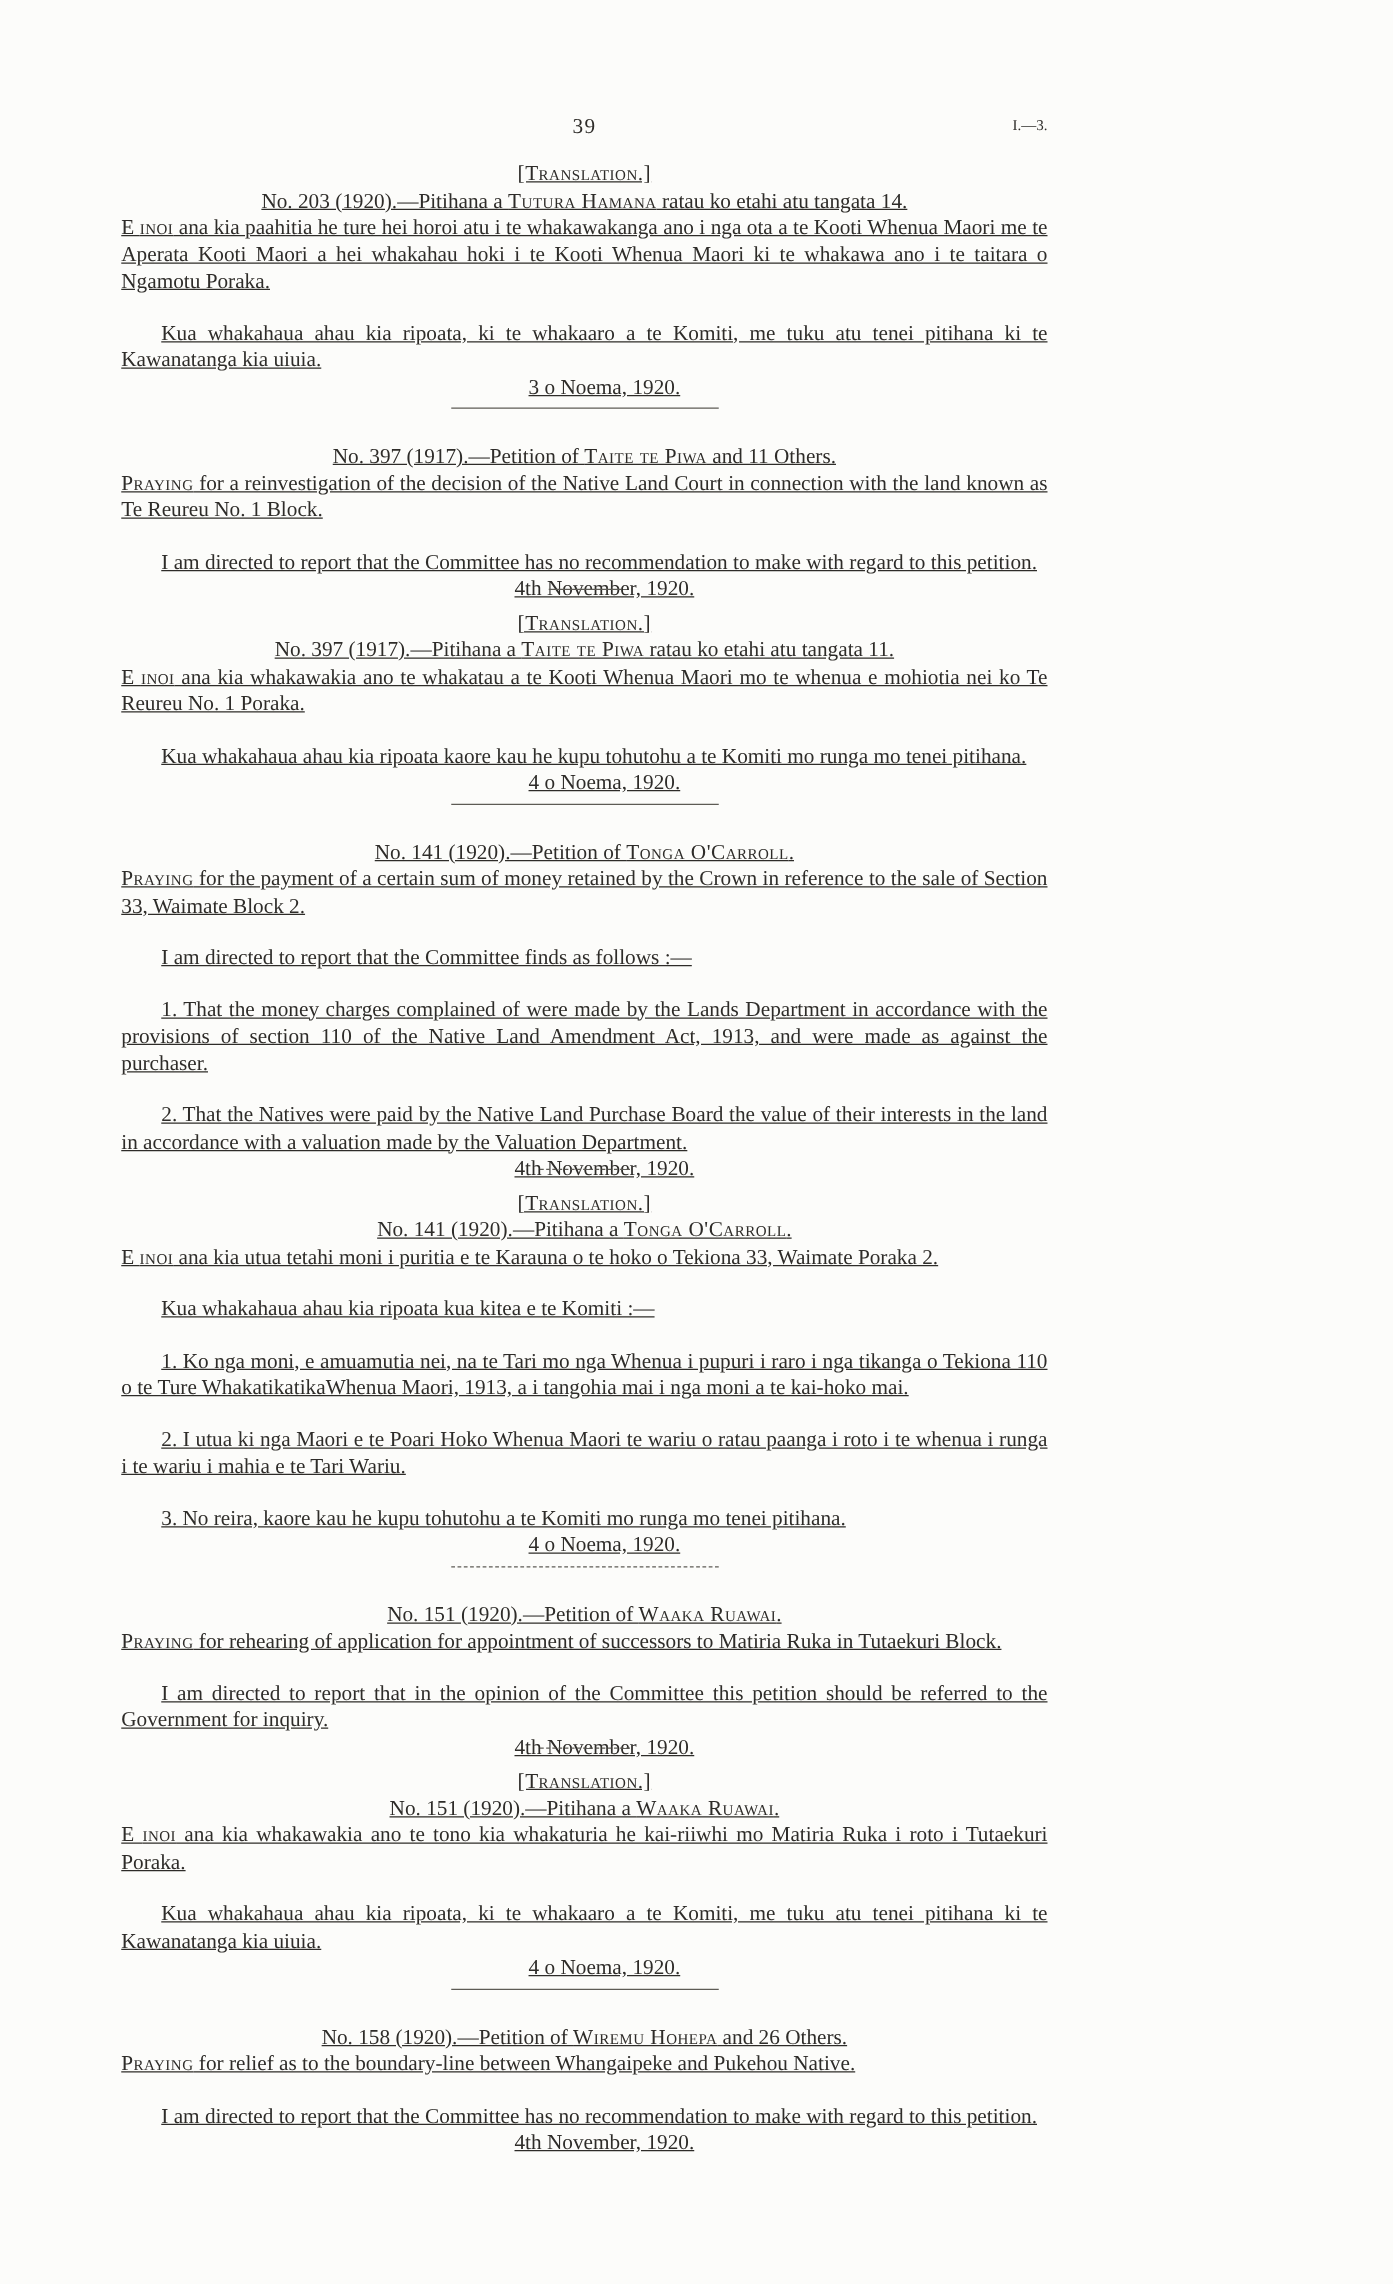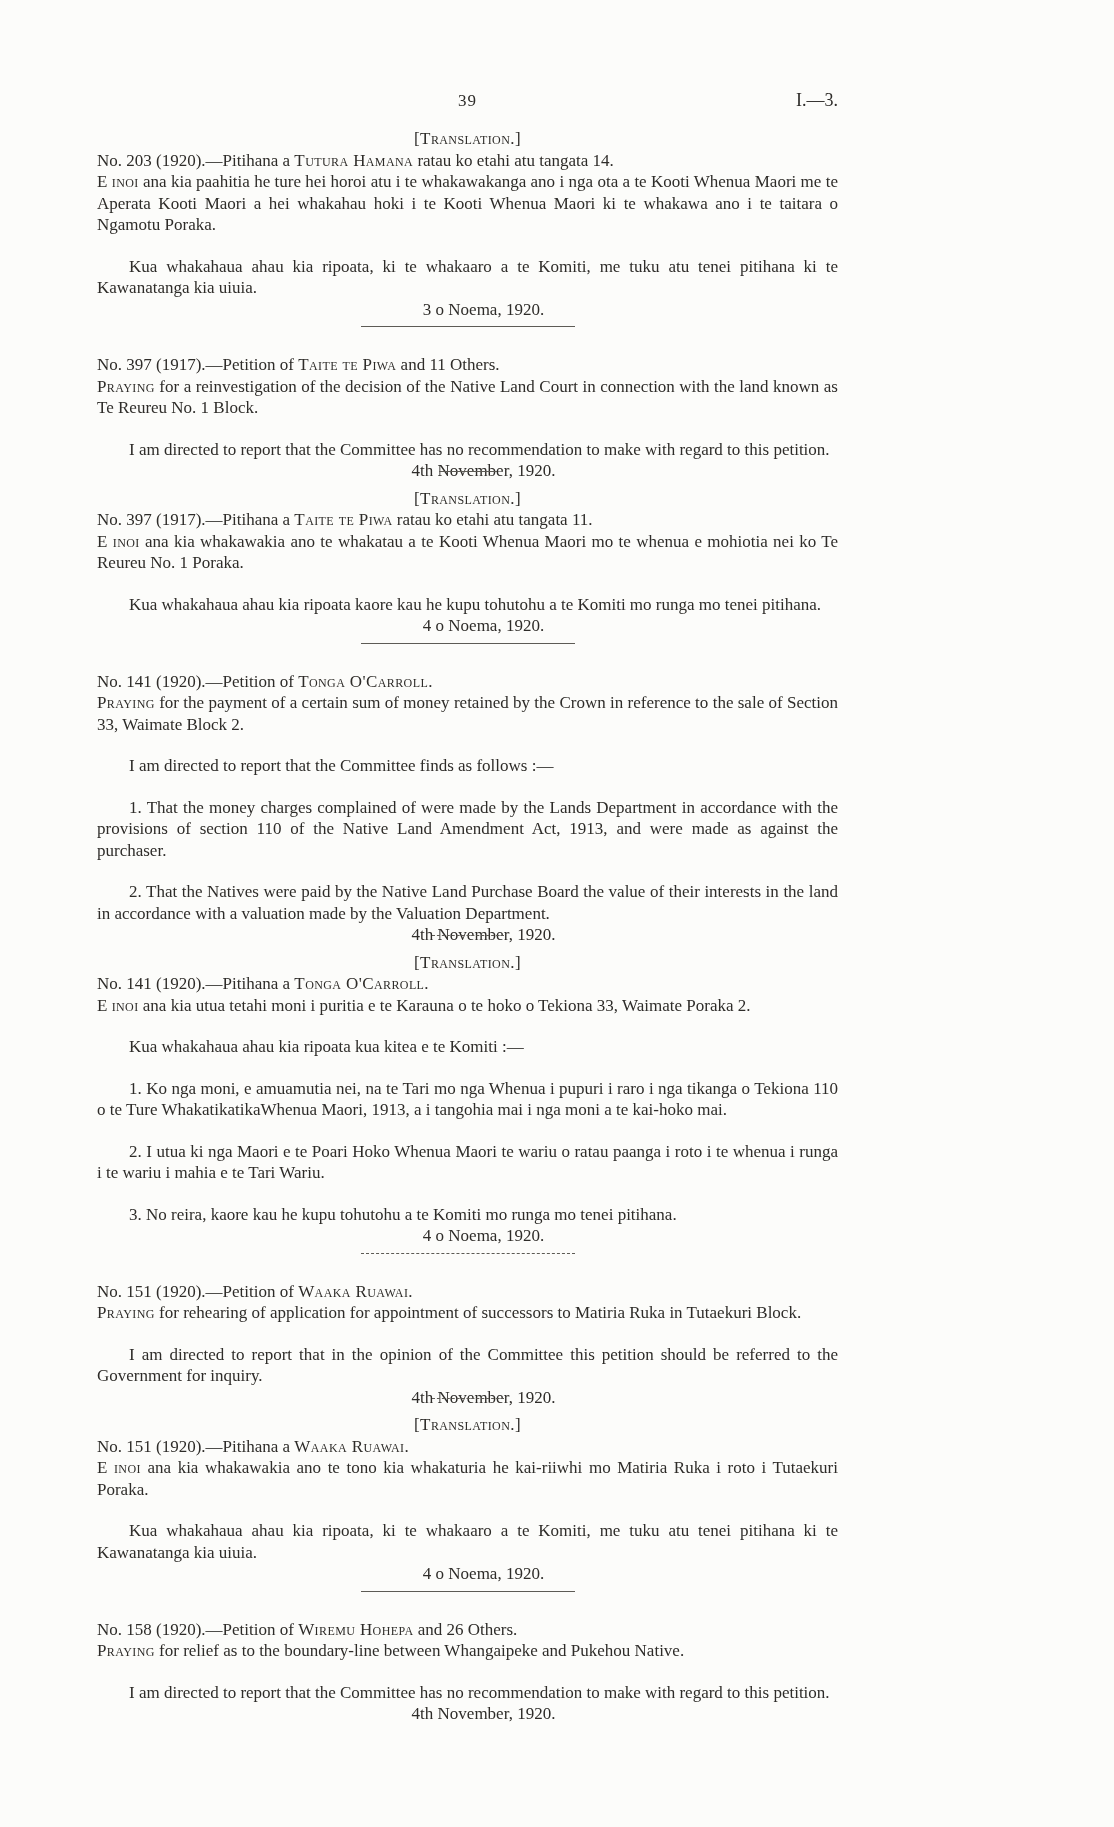--- a/index.html
+++ b/index.html
@@ -7,25 +7,25 @@
   body {
     width: 1114px; height: 1827px;
     background: #fcfcfa;
     font-family: "Liberation Serif", "DejaVu Serif", serif;
     font-size: 17px; line-height: 21.5px;
     color: #2e2c29;
   }
   .page { position: relative; width: 1114px; height: 1827px; overflow: hidden; background: #fcfcfa; border-radius: 24px; }
   .page-header { position: absolute; top: 90px; left: 97px; width: 741px; height: 24px; }
   .page-number { position: absolute; left: 0; right: 0; text-align: center; letter-spacing: 1px; }
-  .doc-ref { position: absolute; right: 0; top: 0; font-size: 18px; }
+  .doc-ref { position: absolute; right: 0; top: 0; font-size: 12px; }
   .content { position: absolute; top: 128px; left: 97px; width: 741px; }
-  section { margin: 0; }
+  section { margin: 0; text-decoration: underline; }
   .translation { text-align: center; margin: 0; }
-  .heading { margin: 0; }
+  .heading { text-align: center; margin: 0; }
   .para { margin: 0; text-align: justify; }
   .para.indent { text-indent: 32px; margin-top: 20px; }
   .date-line { position: relative; text-indent: 32px; margin: 0 0 6px 0; text-align: center; }
   .sc { font-variant: small-caps; letter-spacing: 0.4px; }
   .rule { border: 0; border-top: 1px solid #5d5b55; height: 0; }
   .rule.long { width: 214px; margin: 6px auto 27px auto; }
   .rule.dashed { border-top-style: dashed; }
   .inline-rule { position: absolute; left: 0; right: 0; margin: 0 auto; top: 11px; width: 58px;
                  border-top: 1px solid #5d5b55; height: 0; }
   .inline-rule.dashed { border-top-style: dashed; width: 72px; }

